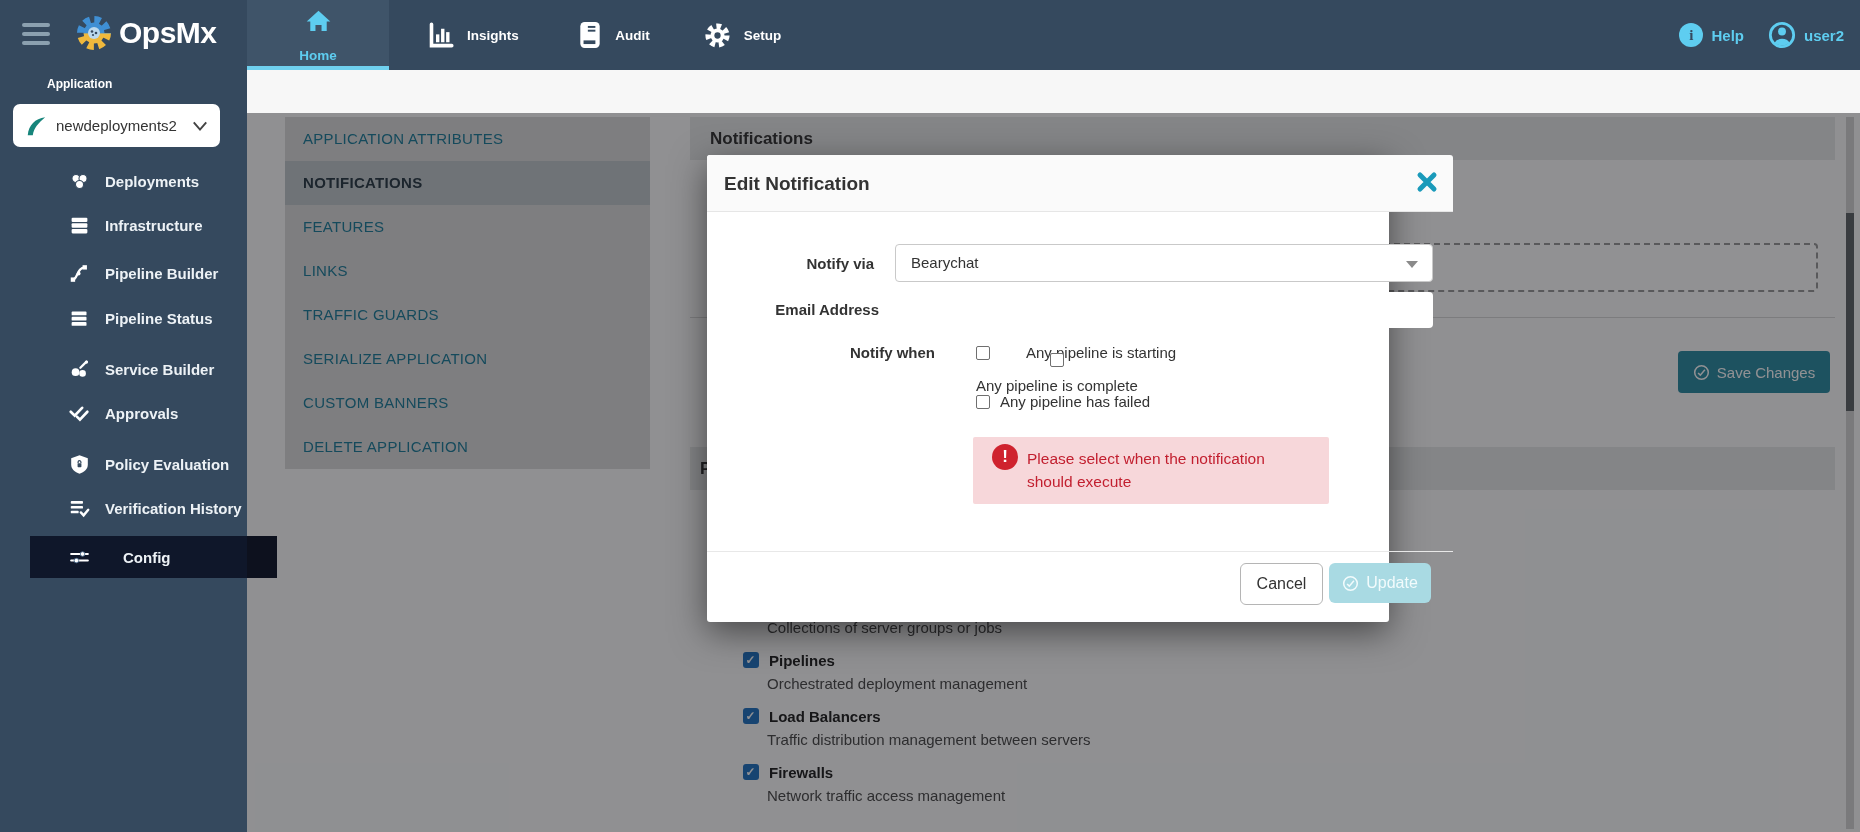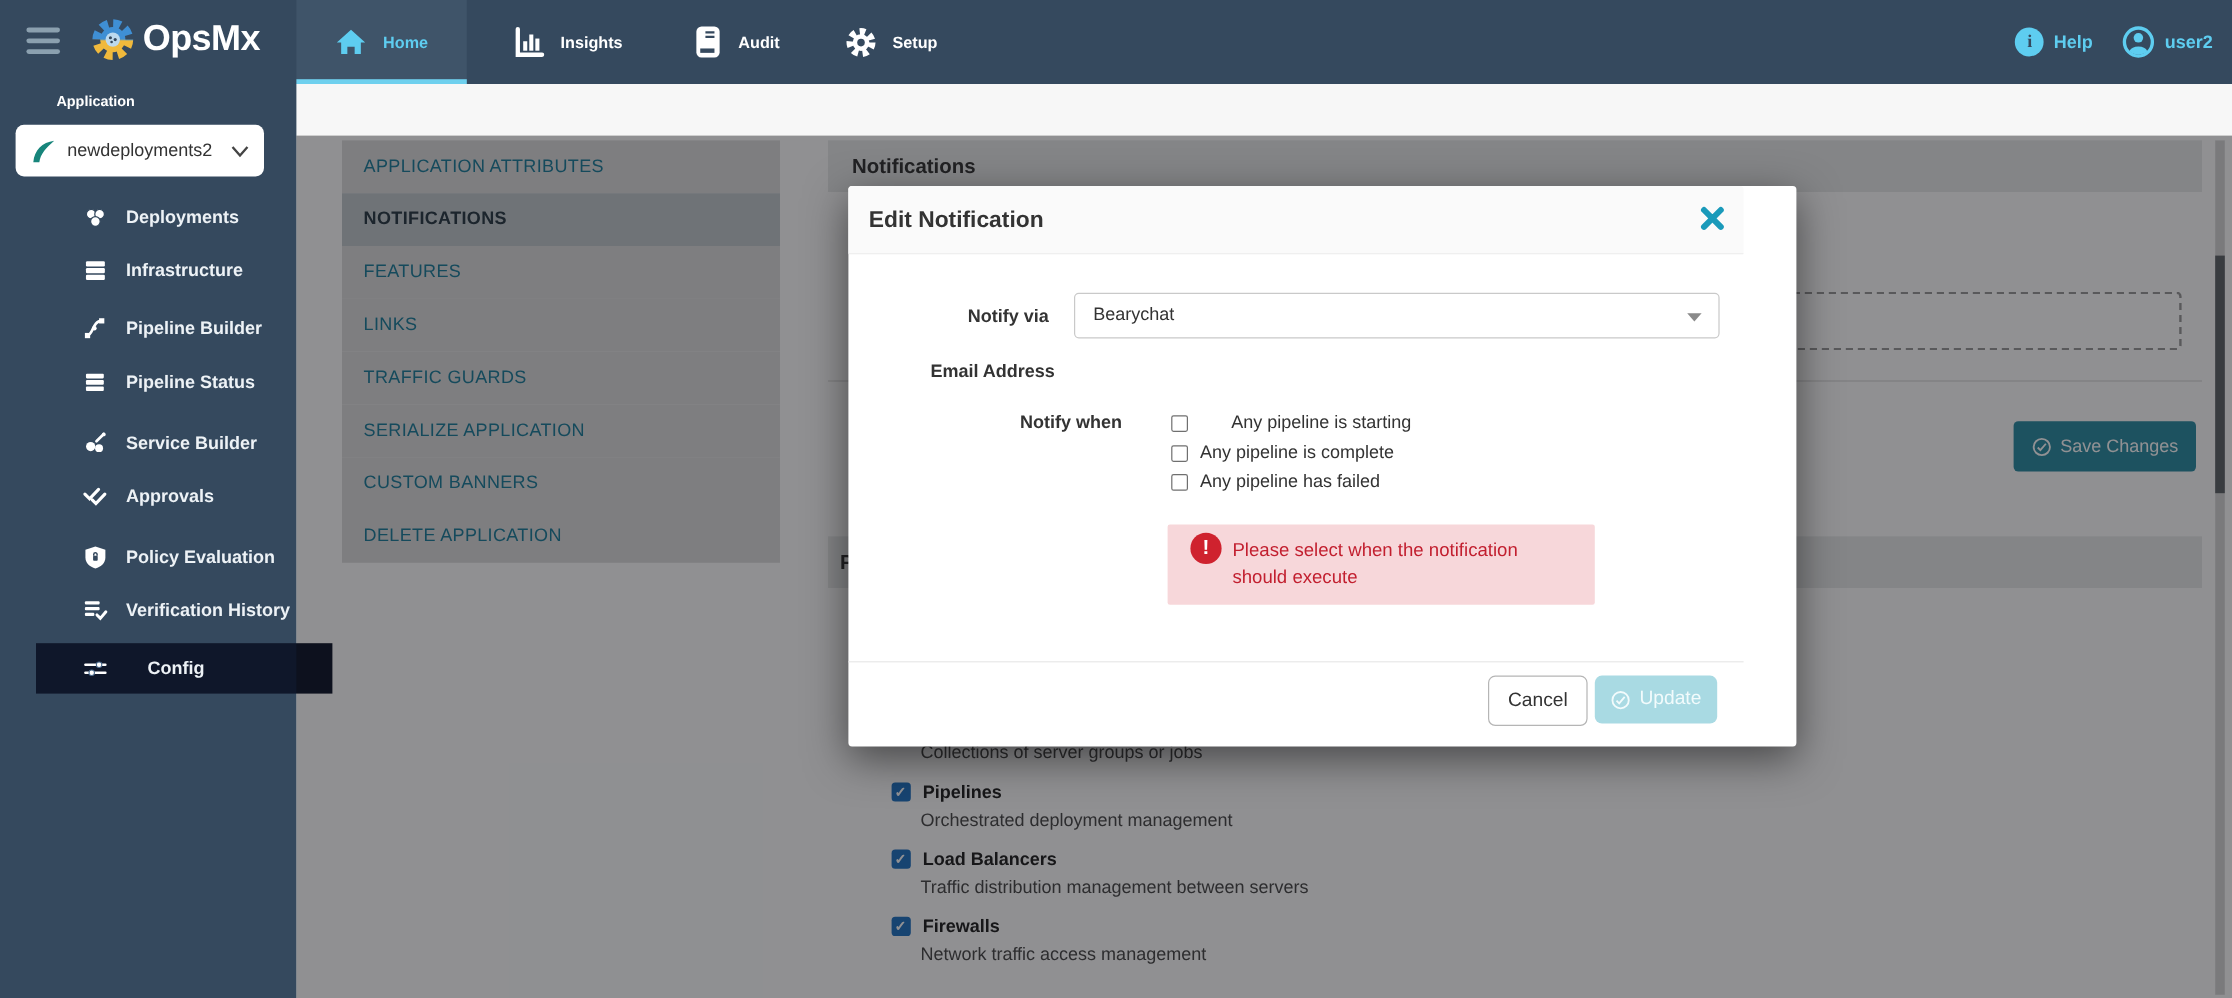--- a/index.html
+++ b/index.html
@@ -6,21 +6,21 @@
   #stage{position:relative;width:1860px;height:832px;overflow:hidden;background:#fff;}
 
   
   .topnav{position:absolute;left:0;top:0;width:1860px;height:70px;background:#35495e;z-index:10;}
   .hamburger{position:absolute;left:22px;top:23px;width:28px;height:24px;cursor:pointer;}
   .hamburger div{height:4px;background:#8ba0af;border-radius:2px;margin-bottom:5px;}
   .brand{position:absolute;left:74px;top:13px;display:flex;align-items:center;gap:5px;}
   .brand-text{color:#fff;font-size:30px;font-weight:700;letter-spacing:-0.5px;}
   .tab{position:absolute;top:0;height:70px;display:flex;align-items:center;justify-content:center;gap:13px;color:#fff;cursor:pointer;box-sizing:border-box;}
   .tab .tab-label{font-size:13.5px;font-weight:700;}
-  .tab.active{background:#3f5469;color:#5ecdf0;}
+  .tab.active{background:#3f5469;color:#5ecdf0;flex-direction:column;}
   .tab.active::after{content:"";position:absolute;left:0;bottom:0;width:100%;height:4px;background:#6fd0ee;}
   .nav-right{position:absolute;right:16px;top:0;height:70px;display:flex;align-items:center;gap:24px;}
   .nav-right .nav-chip{display:flex;align-items:center;gap:8px;color:#5ecdf0;font-size:15px;font-weight:700;cursor:pointer;}
   .help-circle{width:24px;height:24px;border-radius:50%;background:#5ecdf0;color:#35495e;font-weight:700;font-size:15px;display:flex;align-items:center;justify-content:center;font-family:"Liberation Serif",serif;}
 
   
   .sidebar{position:absolute;left:0;top:70px;width:247px;height:762px;background:#35495e;z-index:9;}
   .side-section-label{position:absolute;left:47px;top:7px;color:#fff;font-size:12px;font-weight:700;}
   .app-selector{position:absolute;left:13px;top:34px;width:207px;height:43px;background:#fff;border-radius:7px;display:flex;align-items:center;gap:9px;padding:0 12px;box-sizing:border-box;cursor:pointer;}
   .app-selector .app-name{flex:1;font-size:15px;color:#333;}
@@ -44,21 +44,21 @@
   .feat-cb::after{content:"\2713";position:absolute;left:2.5px;top:0.5px;color:#fff;font-size:12px;font-weight:700;}
   .feat-label{font-size:15px;font-weight:700;color:#222;}
   .feat-desc{position:absolute;left:520px;font-size:15px;color:#4a4a4a;}
   .vscroll-track{position:absolute;left:1599px;top:4px;width:8px;height:712px;background:#d6d6d6;}
   .vscroll-thumb{position:absolute;left:0;top:96px;width:8px;height:198px;background:#5f6569;cursor:pointer;}
 
   
   .dim{position:absolute;left:247px;top:113px;width:1613px;height:719px;background:rgba(10,12,15,0.45);z-index:40;}
 
   
-  .modal{position:absolute;left:707px;top:155px;width:790px;height:467px;background:#fff;z-index:60;border-radius:3px;box-shadow:0 10px 35px rgba(0,0,0,0.5);}
+  .modal{position:absolute;left:707px;top:155px;width:682px;height:467px;background:#fff;z-index:60;border-radius:3px;box-shadow:0 10px 35px rgba(0,0,0,0.5);}
   .mheader{position:absolute;left:0;top:0;width:746px;height:57px;background:#fafafa;border-bottom:1px solid #e6e6e6;box-sizing:border-box;border-radius:3px 3px 0 0;}
   .mtitle{position:absolute;left:17px;top:0;line-height:57px;font-size:19px;font-weight:700;color:#333;}
   .mclose{position:absolute;right:15px;top:16px;width:22px;height:22px;cursor:pointer;}
   .mlabel{position:absolute;font-weight:700;font-size:15px;color:#333;text-align:right;}
   .mfield{position:absolute;left:188px;width:538px;box-sizing:border-box;border:1px solid #c9c9c9;border-radius:4px;background:#fff;}
   .mselect{top:89px;height:38px;line-height:36px;padding-left:15px;font-size:15px;color:#333;cursor:pointer;}
   .mcaret{position:absolute;right:14px;top:16px;width:0;height:0;border-left:6px solid transparent;border-right:6px solid transparent;border-top:7px solid #8a8a8a;}
   .minput{top:137px;height:36px;border:none;outline:none;padding:0 14px;font-size:15px;color:#333;font-family:"Liberation Sans",sans-serif;}
   .mcheck{position:absolute;left:269px;display:flex;align-items:center;gap:10px;cursor:pointer;}
   .mcheck .box{width:14px;height:14px;border:1.5px solid #6f6f6f;border-radius:2px;background:#fff;box-sizing:border-box;}
@@ -322,21 +322,21 @@
 
     <div class="mlabel" style="left:0;width:172px;top:146px;">Email Address</div>
     <input class="mfield minput" type="text" value="" style="">
 
     <div class="mlabel" style="left:0;width:228px;top:189px;">Notify when</div>
 
     <div class="mcheck" style="top:189px;gap:36px;">
       <span class="box"></span>
       <span class="lbl">Any pipeline is starting</span>
     </div>
-    <div class="mcheck" style="top:214px;">
+    <div class="mcheck" style="top:198px;flex-direction:column;">
       <span class="box"></span>
       <span class="lbl">Any pipeline is complete</span>
     </div>
     <div class="mcheck" style="top:238px;">
       <span class="box"></span>
       <span class="lbl">Any pipeline has failed</span>
     </div>
 
     <div class="merror">
       <div class="merror-icon">!</div>

